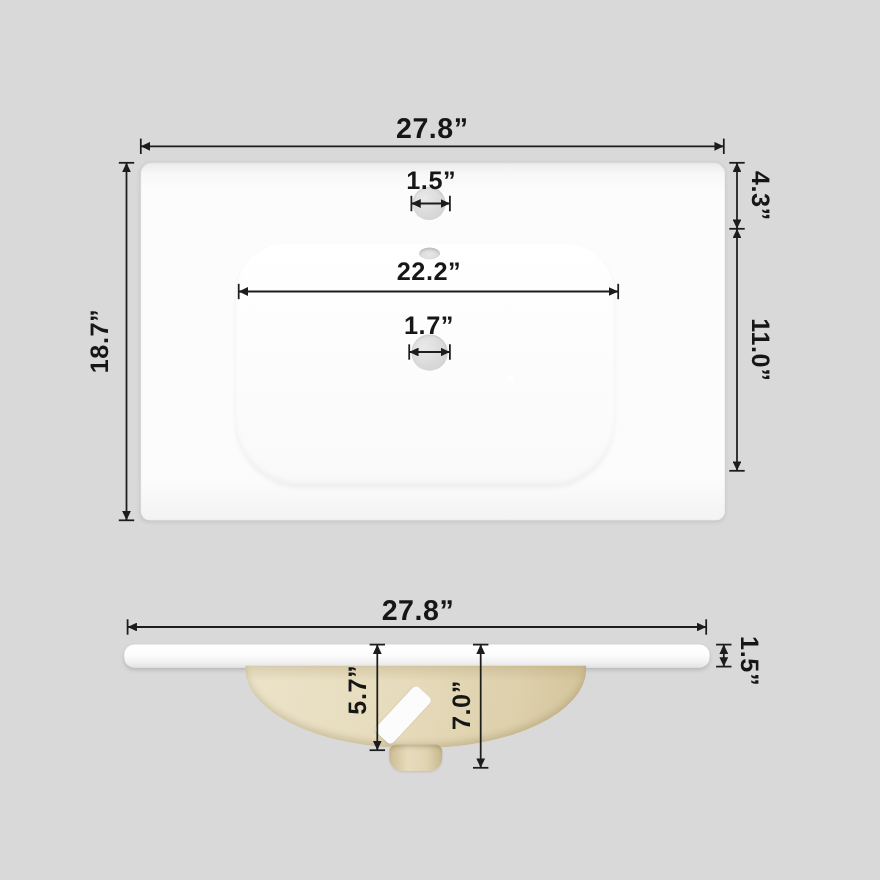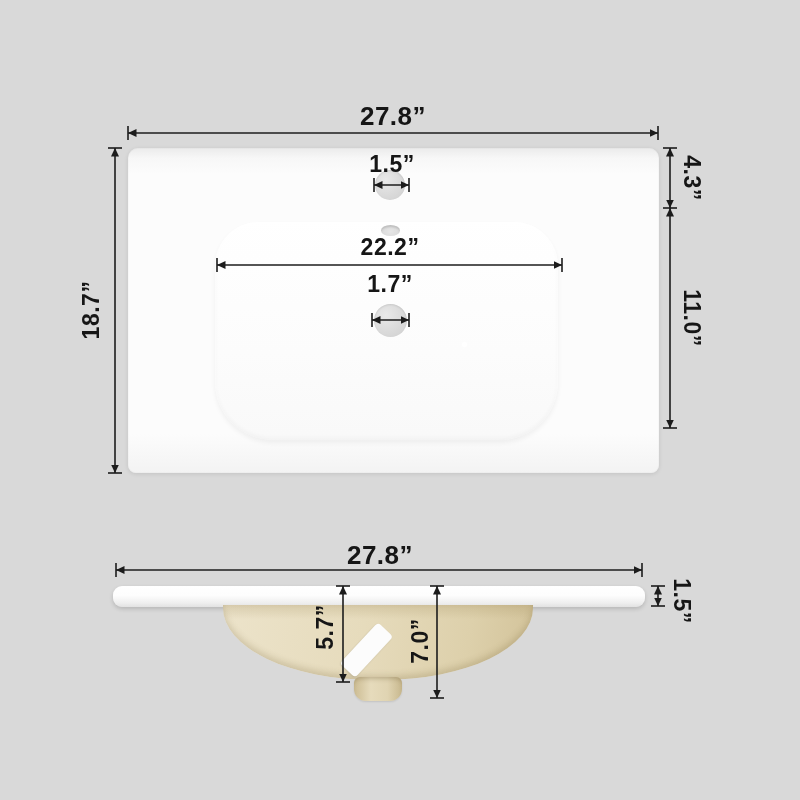--- a/index.html
+++ b/index.html
@@ -151,20 +151,20 @@
     <line x1="430" y1="586" x2="444" y2="586"></line>
     <line x1="430" y1="698" x2="444" y2="698"></line>
   </svg>
 
   <div class="dim-label big" style="left:393px;top:116px;">27.8”</div>
   <div class="dim-label rotm90" style="left:91px;top:310px;">18.7”</div>
   <div class="dim-label rot90" style="left:691px;top:178px;">4.3”</div>
   <div class="dim-label rot90" style="left:691px;top:318px;">11.0”</div>
   <div class="dim-label" style="left:392px;top:164px;">1.5”</div>
   <div class="dim-label" style="left:390px;top:247px;">22.2”</div>
-  <div class="dim-label" style="left:390px;top:284px;">1.7”</div>
+  <div class="dim-label" style="left:390px;top:296px;">1.7”</div>
 
   <div class="dim-label big" style="left:380px;top:555px;">27.8”</div>
   <div class="dim-label rot90" style="left:681px;top:601px;">1.5”</div>
   <div class="dim-label rotm90" style="left:325px;top:627px;">5.7”</div>
   <div class="dim-label rotm90" style="left:420px;top:641px;">7.0”</div>
 
 </div>
 
 </body></html>

